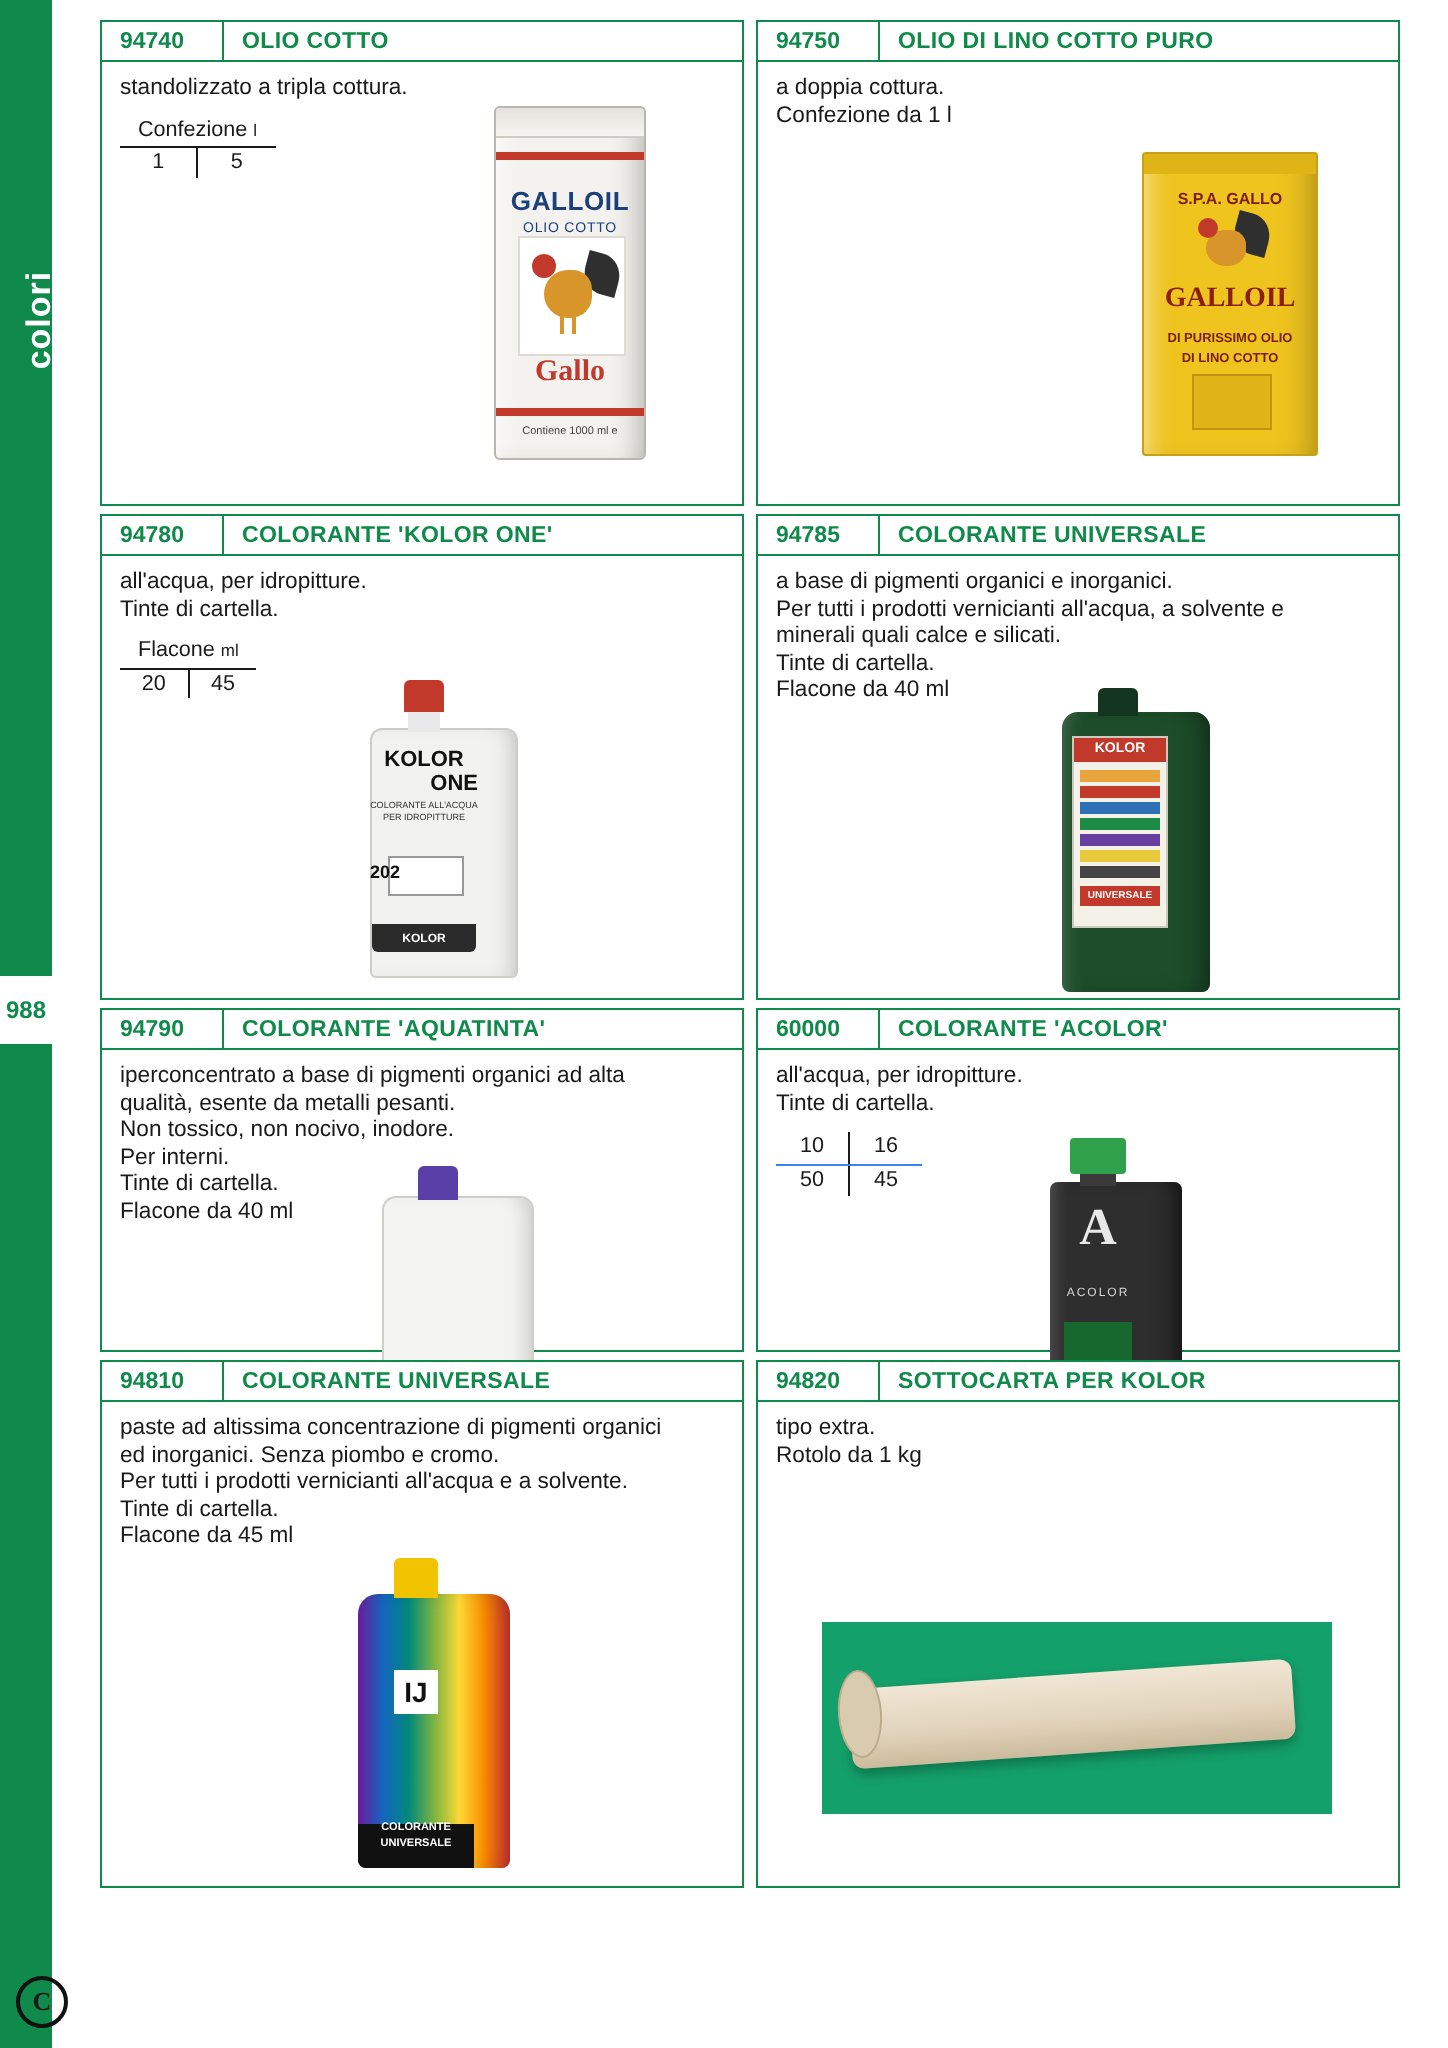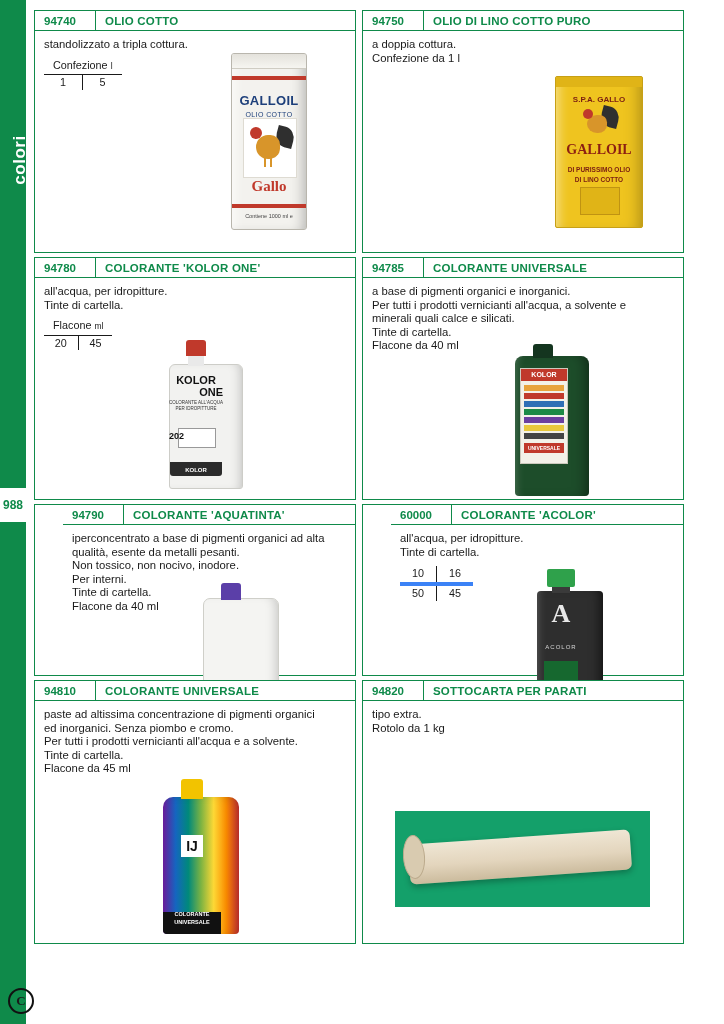--- a/index.html
+++ b/index.html
@@ -26,35 +26,35 @@
     position:absolute;left:0;top:492px;width:26px;height:26px;
     background:#ffffff;color:#0f8a4a;
     font-size:12px;font-weight:bold;
     display:flex;align-items:center;justify-content:center;
   }
   .page-tab-bg{
     position:absolute;left:0;top:488px;width:26px;height:34px;background:#ffffff;
   }
   
   .sheet{
-    position:absolute;left:10px;top:0;width:698px;height:1024px;
+    position:absolute;left:26px;top:0;width:698px;height:1024px;
   }
   .grid{
     position:absolute;left:24px;top:10px;width:650px;
     display:grid;grid-template-columns:322px 322px;column-gap:6px;row-gap:4px;
   }
   .card{
     border:1px solid #0f8a4a;
     position:relative;
     box-sizing:border-box;
     background:#fff;
   }
   .card.r1{height:243px;}
   .card.r2{height:243px;}
-  .card.r3{height:172px;padding-left:28px;}
+  .card.r3{height:172px;}
   .card.r4{height:264px;}
   .card-head{
     display:flex;align-items:center;
     height:19px;
     border-bottom:1px solid #0f8a4a;
   }
   .code{
     color:#0f8a4a;font-weight:bold;font-size:11.5px;
     padding:0 7px 0 9px;
     border-right:1px solid #0f8a4a;
@@ -78,21 +78,21 @@
   .tbl th{
     font-weight:normal;text-align:center;padding:0 9px 1px 9px;
     border-bottom:1px solid #1a1a1a;
   }
   .tbl td{
     text-align:center;padding:1px 9px 0 9px;
   }
   .tbl .vline{border-left:1px solid #1a1a1a;}
   .tbl2 th,.tbl2 td{padding:1px 12px;}
   .tbl2 th{border-bottom:1px solid #1a1a1a;}
-  .tbl2 tr.rowline td{border-bottom:4px solid #3b82f6;}
+  .tbl2 tr.rowline td{border-bottom:1px solid #3b82f6;}
   .unit{font-size:8.5px;}
   
   .prod{position:absolute;}
   
   .tin{
     width:74px;height:175px;background:#f3f2ee;
     border:1px solid #b9b6ad;border-radius:3px;
     position:relative;overflow:hidden;
     box-shadow:inset -10px 0 14px -8px rgba(0,0,0,.28), inset 10px 0 12px -8px rgba(255,255,255,.8);
   }
@@ -451,21 +451,21 @@
             <div class="sq"></div>
             <div class="sqt">IJ</div>
           </div>
         </div>
       </div>
     </div>
 
     <div class="card r4">
       <div class="card-head">
         <div class="code">94820</div>
-        <div class="title">SOTTOCARTA PER PARATI</div>
+        <div class="title">SOTTOCARTA PER KOLOR</div>
       </div>
       <div class="body">
         <p>tipo extra.</p>
         <p>Rotolo da 1 kg</p>
         <div class="prod" style="left:32px;top:110px;">
           <div class="rollbox">
             <div class="roll"></div>
             <div class="end"></div>
           </div>
         </div>

